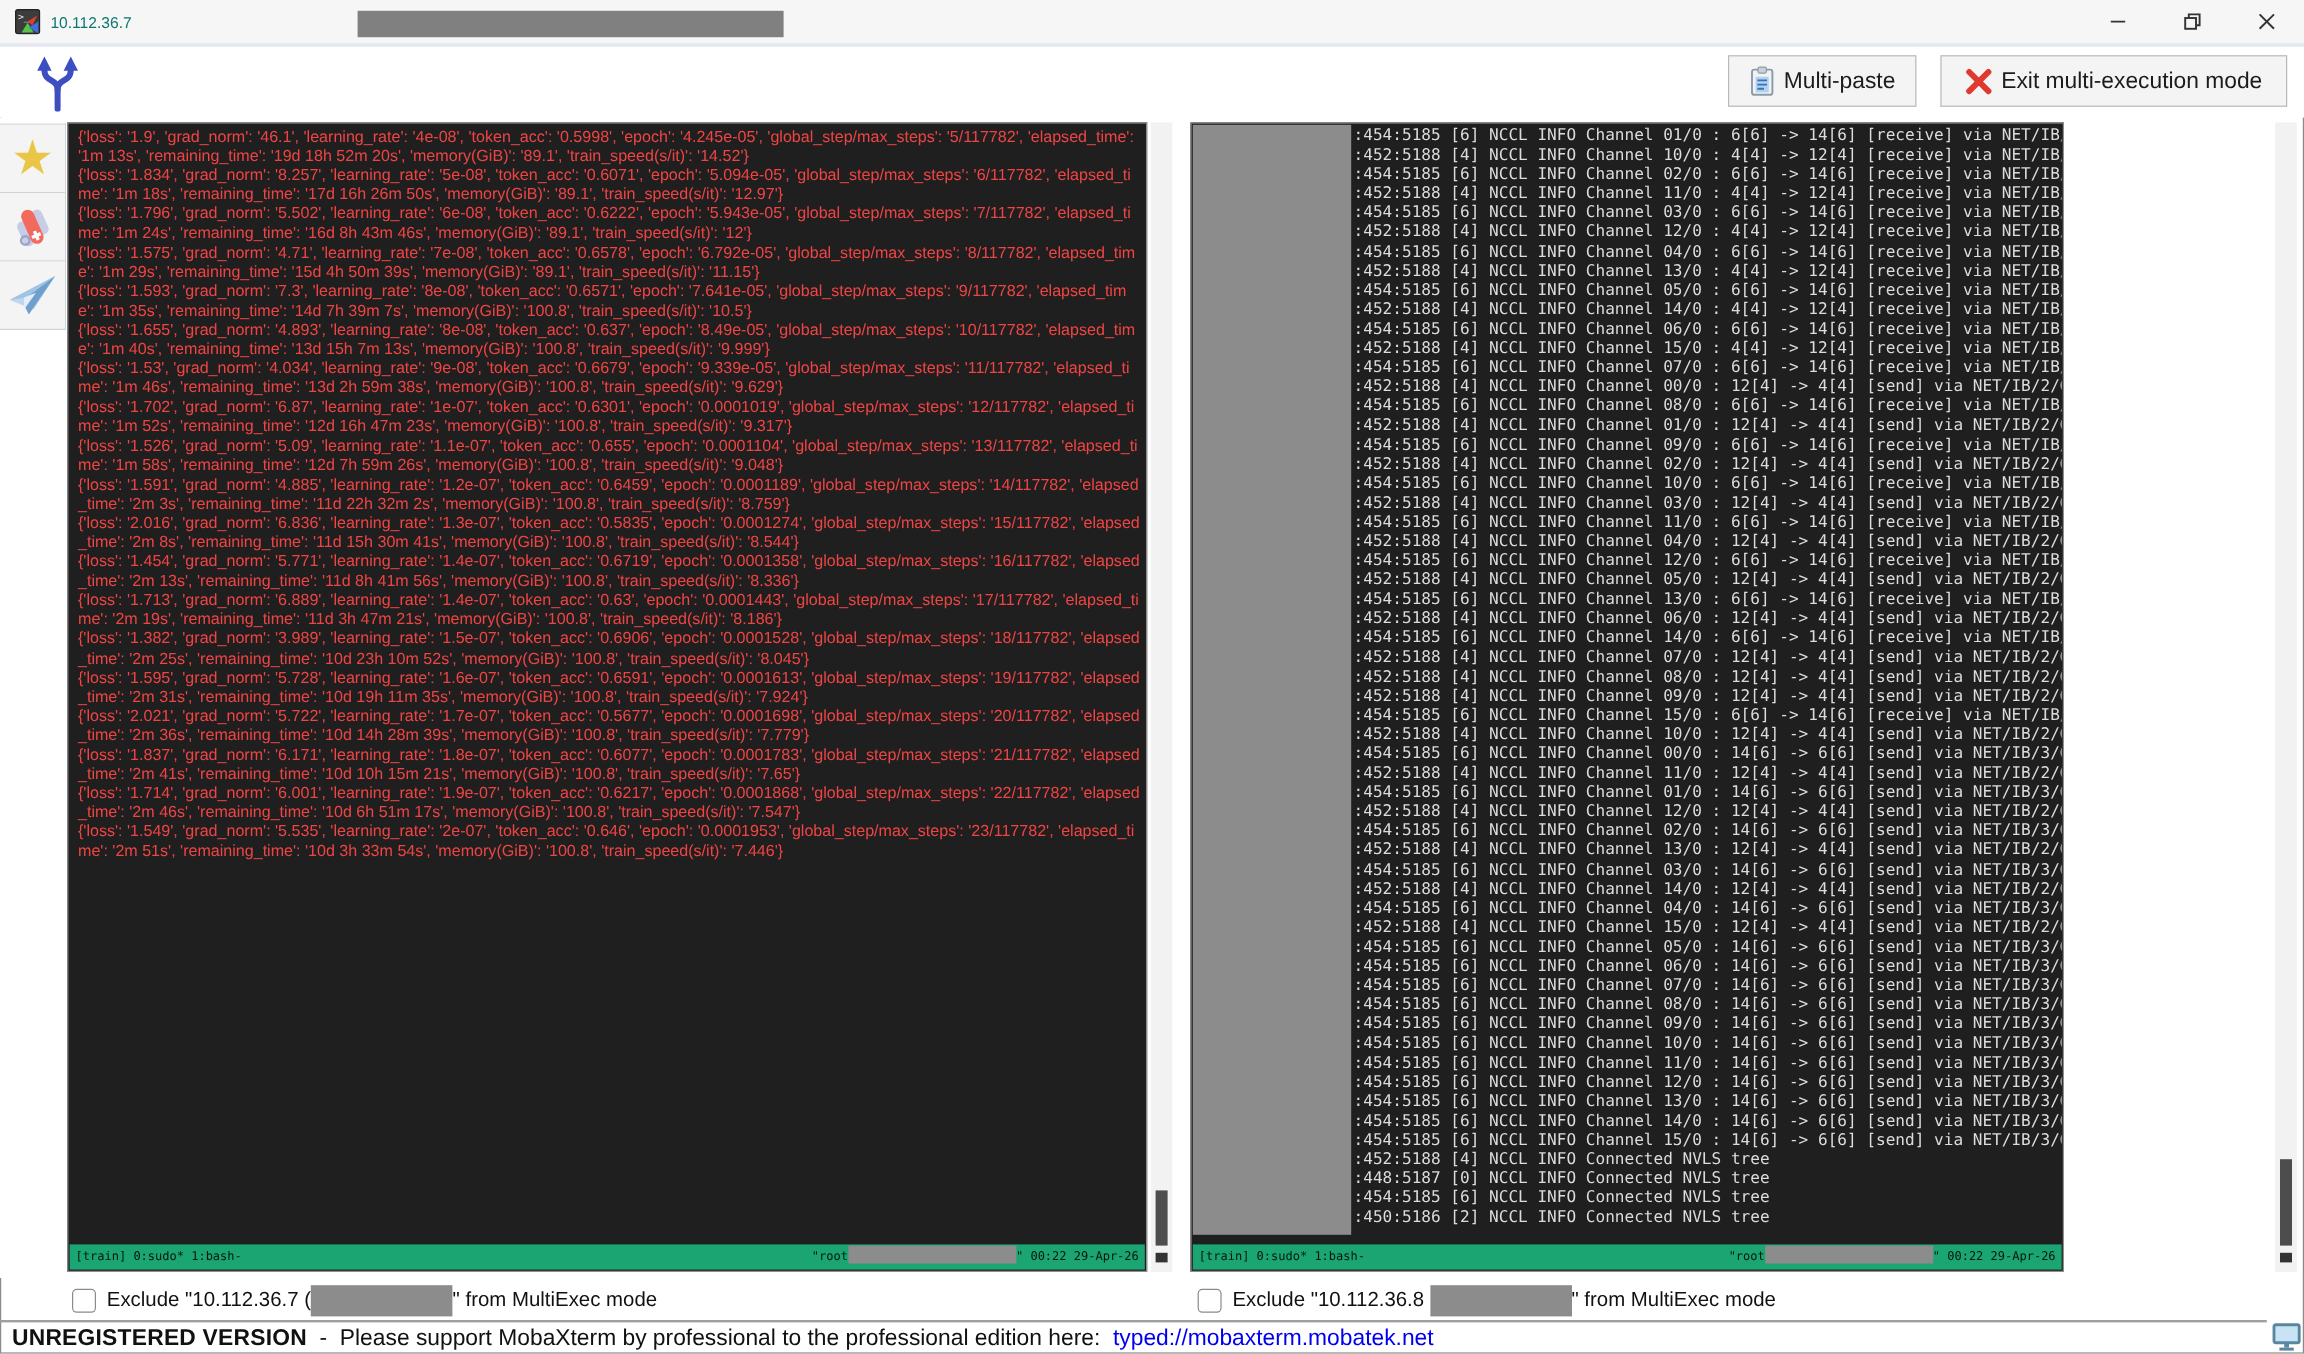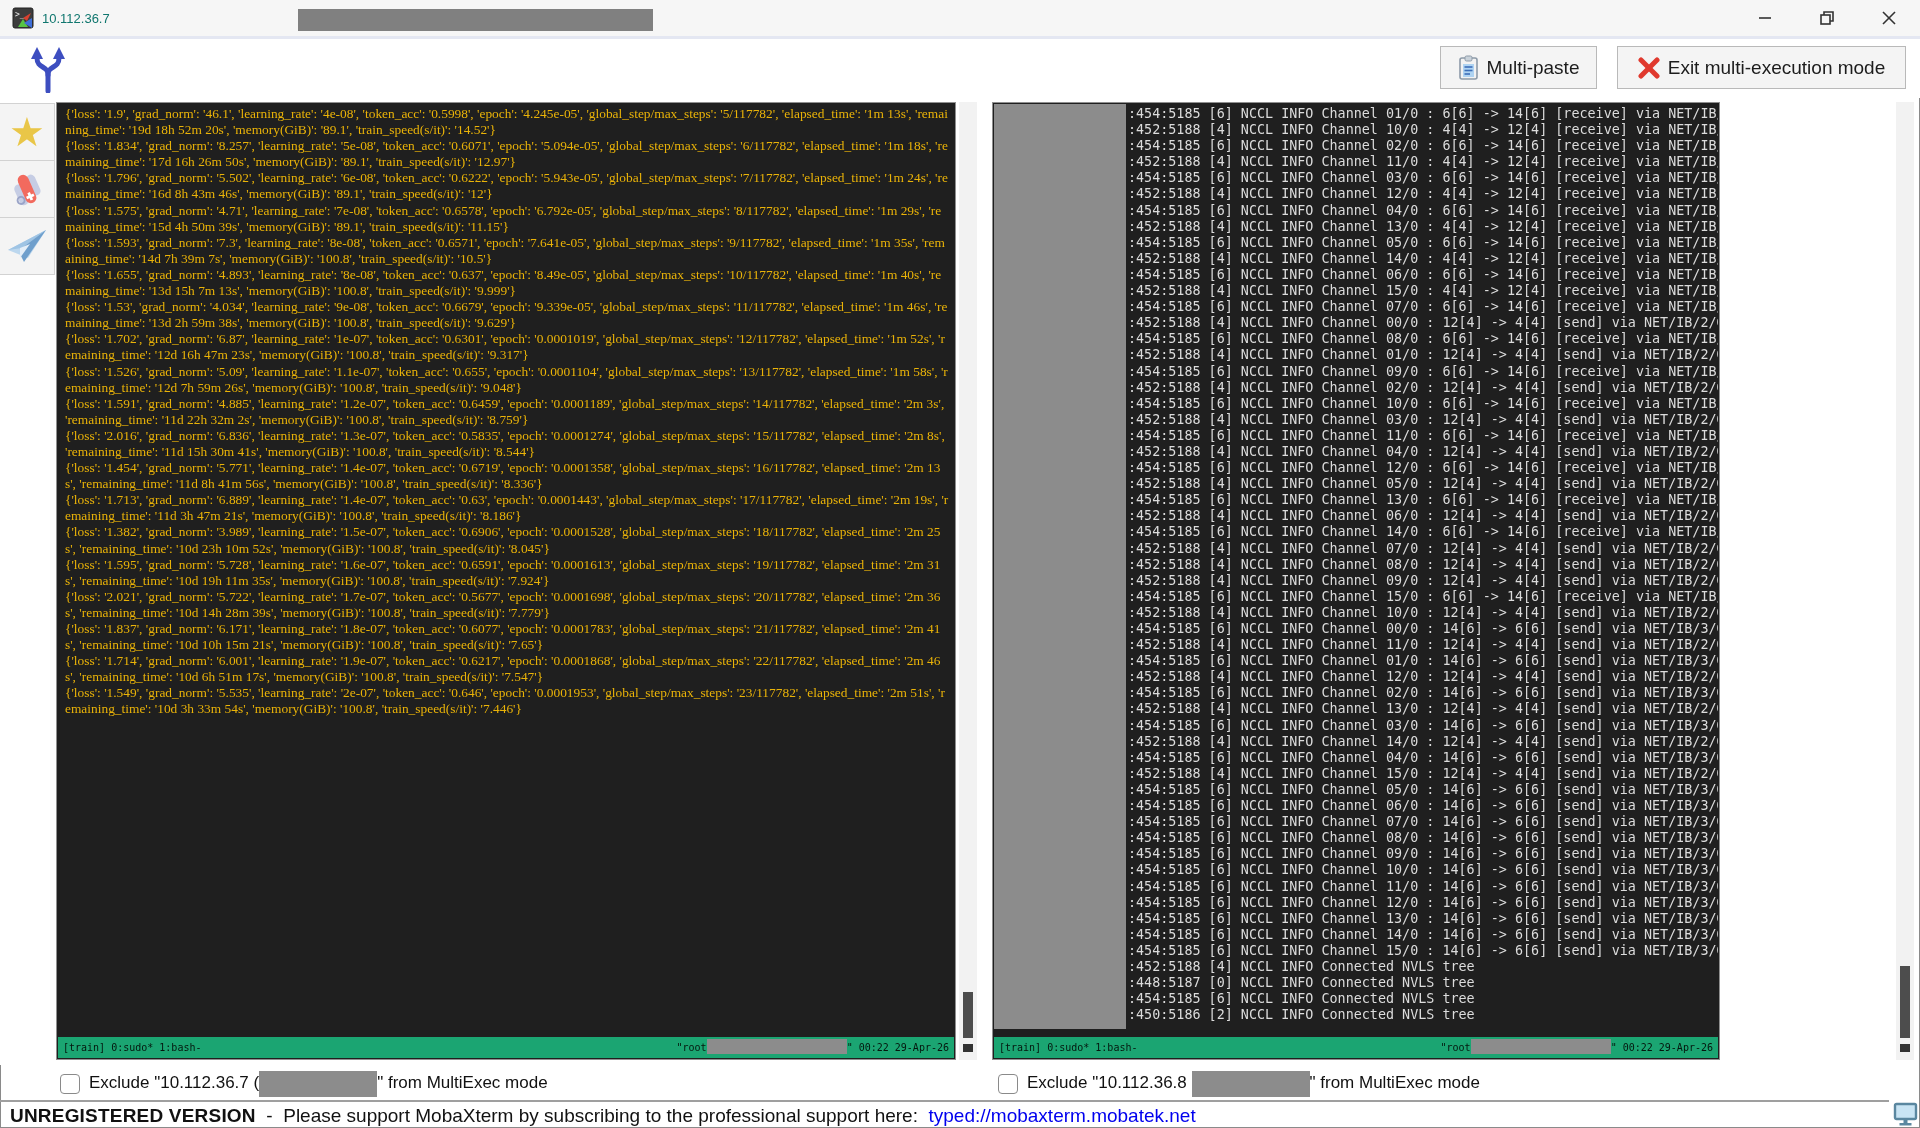--- a/index.html
+++ b/index.html
@@ -29,22 +29,22 @@
   .side-stack{position:absolute;left:0;top:5px;width:54px;border-top:1px solid #d2d2d2;border-right:1px solid #d2d2d2;}
   .side-btn{width:54px;height:56px;background:#f4f4f4;border-bottom:1px solid #d2d2d2;
     display:flex;align-items:center;justify-content:center;cursor:pointer;}
   .star-glyph{font-size:40px;color:#e9c648;line-height:1;}
   
   .term{position:absolute;top:102px;height:958px;background:#1f1f1f;border:1px solid #8f8f8f;box-sizing:border-box;}
   .term-left{left:56px;width:900px;}
   .term-right{left:992px;width:728px;}
   .term-inner{position:absolute;left:1px;right:1px;top:1px;bottom:22px;overflow:hidden;
     padding:2px 4px 0 7px;}
-  .term-text{font-family:Liberation Serif, serif;font-size:13.4px;line-height:16.1px;
-    color:#eab308;white-space:pre-wrap;word-break:break-all;}
+  .term-text{font-family:Liberation Sans, sans-serif;font-size:13.4px;line-height:16.1px;
+    color:#ef4444;white-space:pre-wrap;word-break:break-all;}
   .term-text-r{font-family:"DejaVu Sans Mono",monospace;font-size:13.4px;line-height:16.1px;
     color:#dcdcdc;white-space:pre;margin-left:127px;}
   .progress-line{display:flex;justify-content:space-between;font-family:"DejaVu Sans Mono",monospace;
     font-size:13.4px;line-height:16.1px;color:#dcdcdc;white-space:pre;}
   .cursor{display:inline-block;width:8px;height:13px;background:#d8d8d8;vertical-align:-2px;margin-left:1px;}
   .host-redact{position:absolute;left:1px;top:1px;width:132px;height:925px;background:#8c8c8c;z-index:2;}
   .tmuxbar{position:absolute;left:1px;right:1px;bottom:1px;height:21px;background:#1ba572;color:#05170e;
     font-family:"DejaVu Sans Mono",monospace;font-size:10px;line-height:21px;
     display:flex;justify-content:space-between;padding:0 5px;white-space:pre;z-index:3;}
   .status-redact{display:inline-block;width:140px;height:15px;background:#8c8c8c;vertical-align:-3px;}
@@ -265,19 +265,19 @@
   <div class="checkbox"></div>
   <span><span>Exclude "10.112.36.7 (</span><span class="label-redact"></span><span>" from MultiExec mode</span></span>
 </div>
 <div class="exclude-row ex-right">
   <div class="checkbox"></div>
   <span><span>Exclude "10.112.36.8 </span><span class="label-redact"></span><span>" from MultiExec mode</span></span>
 </div>
 
 <div class="footer-divider"></div>
 <div class="footer">
-  <b>UNREGISTERED VERSION</b><span>  -  Please support MobaXterm by subscribing to the professional support here:  </span><span class="footer-link">typed://mobaxterm.mobatek.net</span>
+  <b>UNREGISTERED VERSION</b><span>  -  Please support MobaXterm by professional to the professional edition here:  </span><span class="footer-link">typed://mobaxterm.mobatek.net</span>
 </div>
 <svg class="monitor-icon" width="25" height="25" viewBox="0 0 25 25">
   <rect x="2" y="2" width="21" height="15" rx="1.5" fill="#c8e4f4" stroke="#5a87a0" stroke-width="2.4"></rect>
   <rect x="10.5" y="17" width="4" height="4" fill="#5a87a0"></rect>
   <rect x="6.5" y="21" width="12" height="2.5" fill="#5a87a0"></rect>
 </svg>
 
 </body></html>

